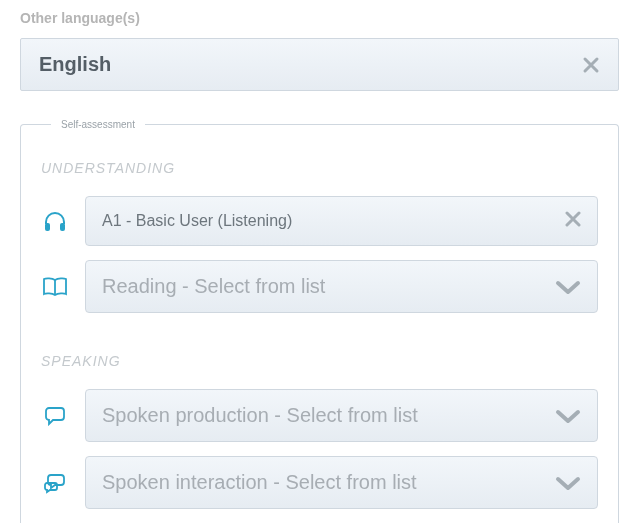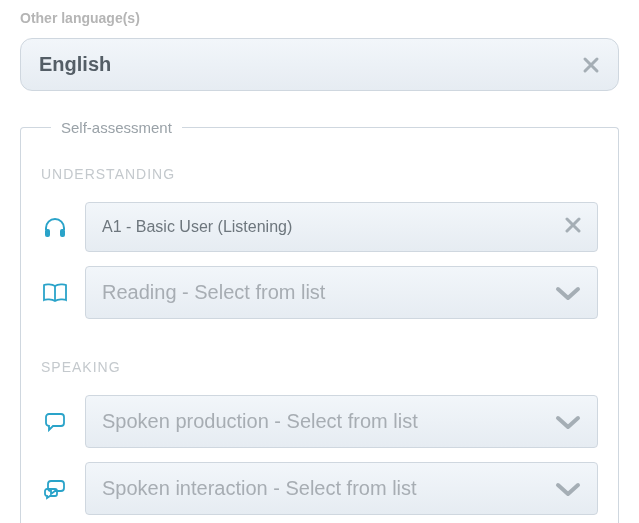--- a/index.html
+++ b/index.html
@@ -15,21 +15,21 @@
   }
   .section-label {
     color: #b5b5b5;
     font-size: 14px;
     margin-bottom: 12px;
     font-weight: bold;
   }
   .lang-bar {
     background: linear-gradient(#f2f6fa, #e6ecf2);
     border: 1px solid #cfd7df;
-    border-radius: 12px;
+    border-radius: 2px;
     padding: 14px 18px;
     display: flex;
     align-items: center;
     justify-content: space-between;
     margin-bottom: 28px;
   }
   .lang-bar-title {
     color: #545e66;
     font-size: 20px;
     font-weight: bold;
@@ -43,29 +43,30 @@
   fieldset {
     border: 1px solid #cfd7df;
     border-radius: 4px;
     padding: 30px 20px 24px 20px;
     border-bottom: none;
     border-bottom-left-radius: 0;
     border-bottom-right-radius: 0;
   }
   legend {
     color: #9aa2a8;
-    font-size: 15px;
+    font-size: 10px;
     padding: 0 10px;
     margin-left: 10px;
   }
   .category-label {
     color: #c4c9cd;
     font-size: 14px;
     letter-spacing: 1px;
     margin-bottom: 20px;
+    font-style: italic;
   }
   .row {
     display: flex;
     gap: 16px;
     margin-bottom: 14px;
   }
   .icon-col {
     width: 28px;
     display: flex;
     align-items: center;

